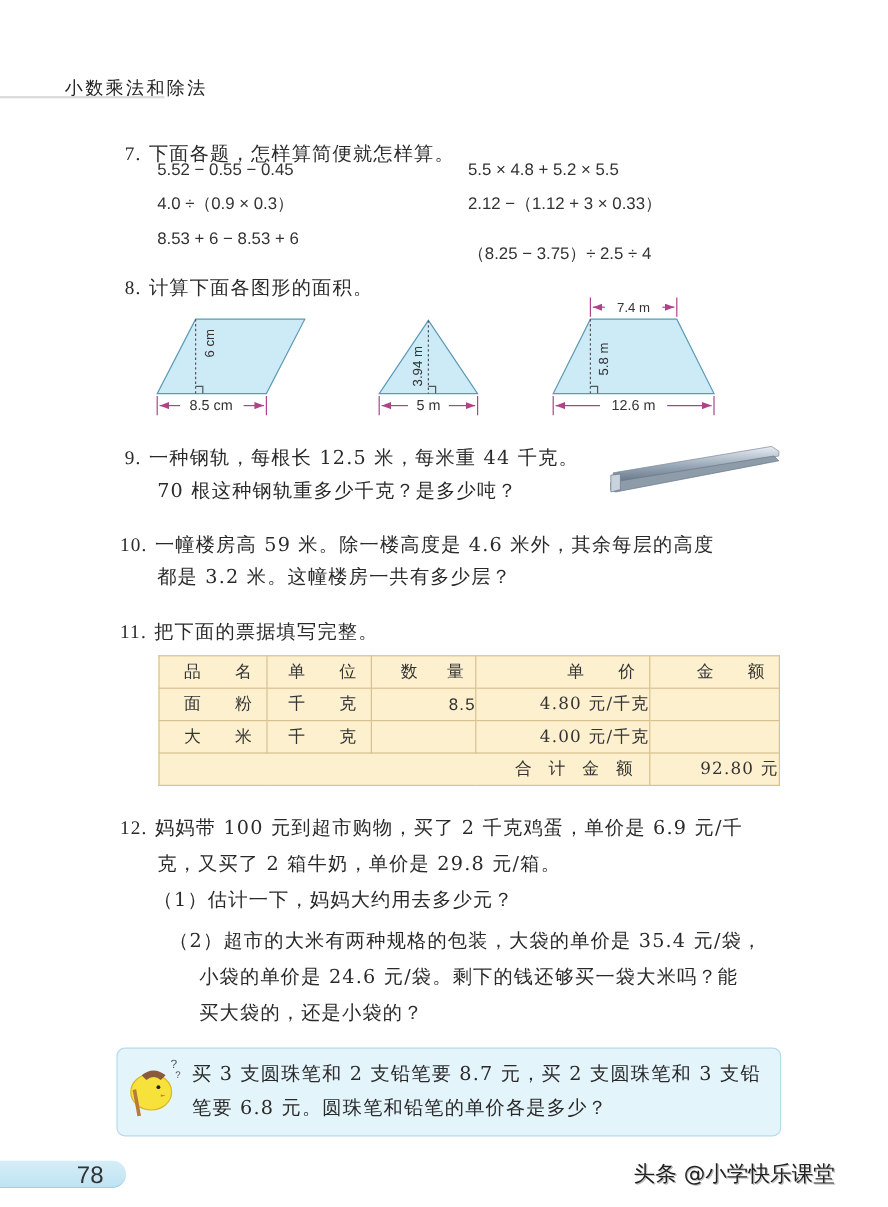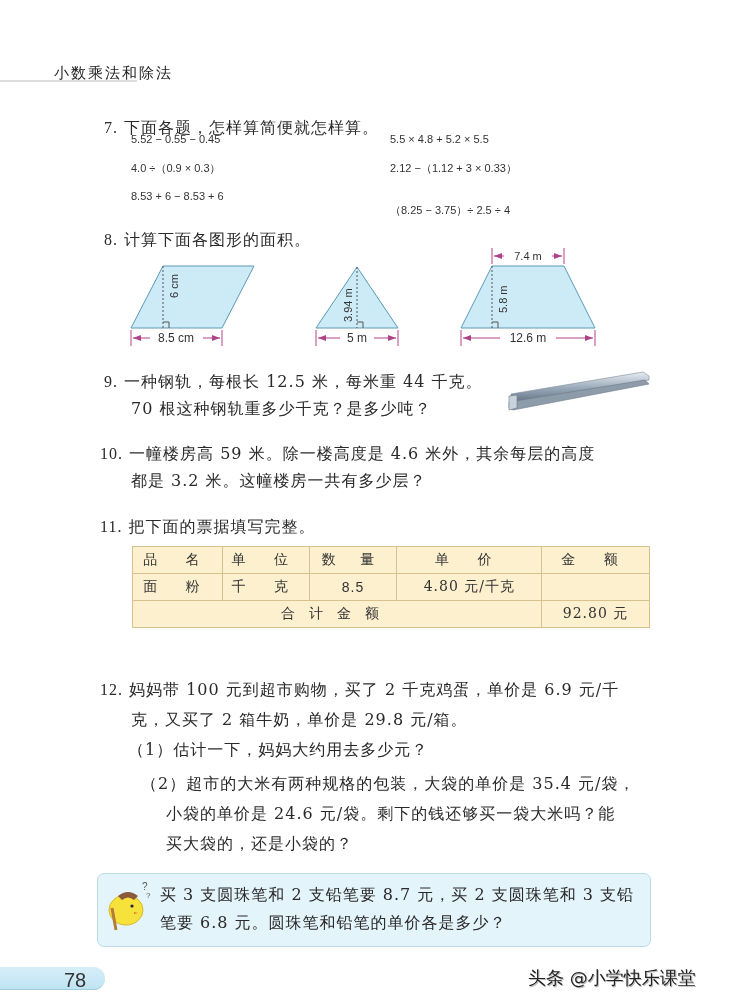--- a/index.html
+++ b/index.html
@@ -11,32 +11,32 @@
   .abs { position: absolute; }
   .header-title {
     left: 54px; top: 64px; font-size: 15px; letter-spacing: 2px; color: #222;
   }
   .header-line {
     left: 0; top: 80px; width: 137px; height: 2px; background: #dcdcdc;
   }
   .q-line { font-size: 16px; line-height: 20px; white-space: nowrap; letter-spacing: 1px; }
   .num { font-family: "Liberation Sans", "DejaVu Sans", sans-serif; letter-spacing: 0; }
   .q-num { font-family: "Liberation Serif", "DejaVu Serif", serif; }
-  .expr { font-family: "Liberation Sans", "DejaVu Sans", sans-serif; font-size: 11px; color: #333; white-space: nowrap; }
+  .expr { font-family: "Liberation Sans", "DejaVu Sans", sans-serif; font-size: 14px; color: #333; white-space: nowrap; }
 
   svg text { font-family: "Liberation Sans", "DejaVu Sans", sans-serif; }
 
   table.receipt {
     position: absolute; left: 132px; top: 546px; width: 518px;
     border-collapse: collapse; background: #fdf0cf;
     font-size: 14px; color: #333;
     border: 1.5px solid #c9ad74;
   }
   table.receipt td {
-    border: 1px solid #d8c08f; height: 26px; text-align: center; padding: 0;
+    border: 1px solid #d8c08f; height: 26px; text-align: right; padding: 0;
     letter-spacing: 1px;
     margin-left: 25px;
   }
   table.receipt td.wide { letter-spacing: 14px; }
 
   .hint-box {
     left: 97px; top: 873px; width: 552px; height: 72px;
     background: #e4f4fb; border: 1.5px solid #b8dbe9; border-radius: 7px;
   }
   .hint-text { left: 160px; font-size: 16px; line-height: 20px; letter-spacing: 1px; white-space: nowrap; }
@@ -185,20 +185,27 @@
       <td style="letter-spacing:12px">金 额</td>
     </tr>
     <tr>
       <td style="letter-spacing:12px">面 粉</td>
       <td style="letter-spacing:12px">千 克</td>
       <td class="num">8.5</td>
       <td>4.80 元/千克</td>
       <td></td>
     </tr>
     <tr>
+      <td style="letter-spacing:12px">大 米</td>
+      <td style="letter-spacing:12px">千 克</td>
+      <td class="num"></td>
+      <td>4.00 元/千克</td>
+      <td></td>
+    </tr>
+    <tr>
       <td colspan="4" class="wide">合计金额</td>
       <td>92.80 元</td>
     </tr>
   </tbody>
     </table>
 </div>
 
 <div>
   <div class="abs q-line" style="left:100px; top:680px;">
     <span class="q-num">12.</span>

